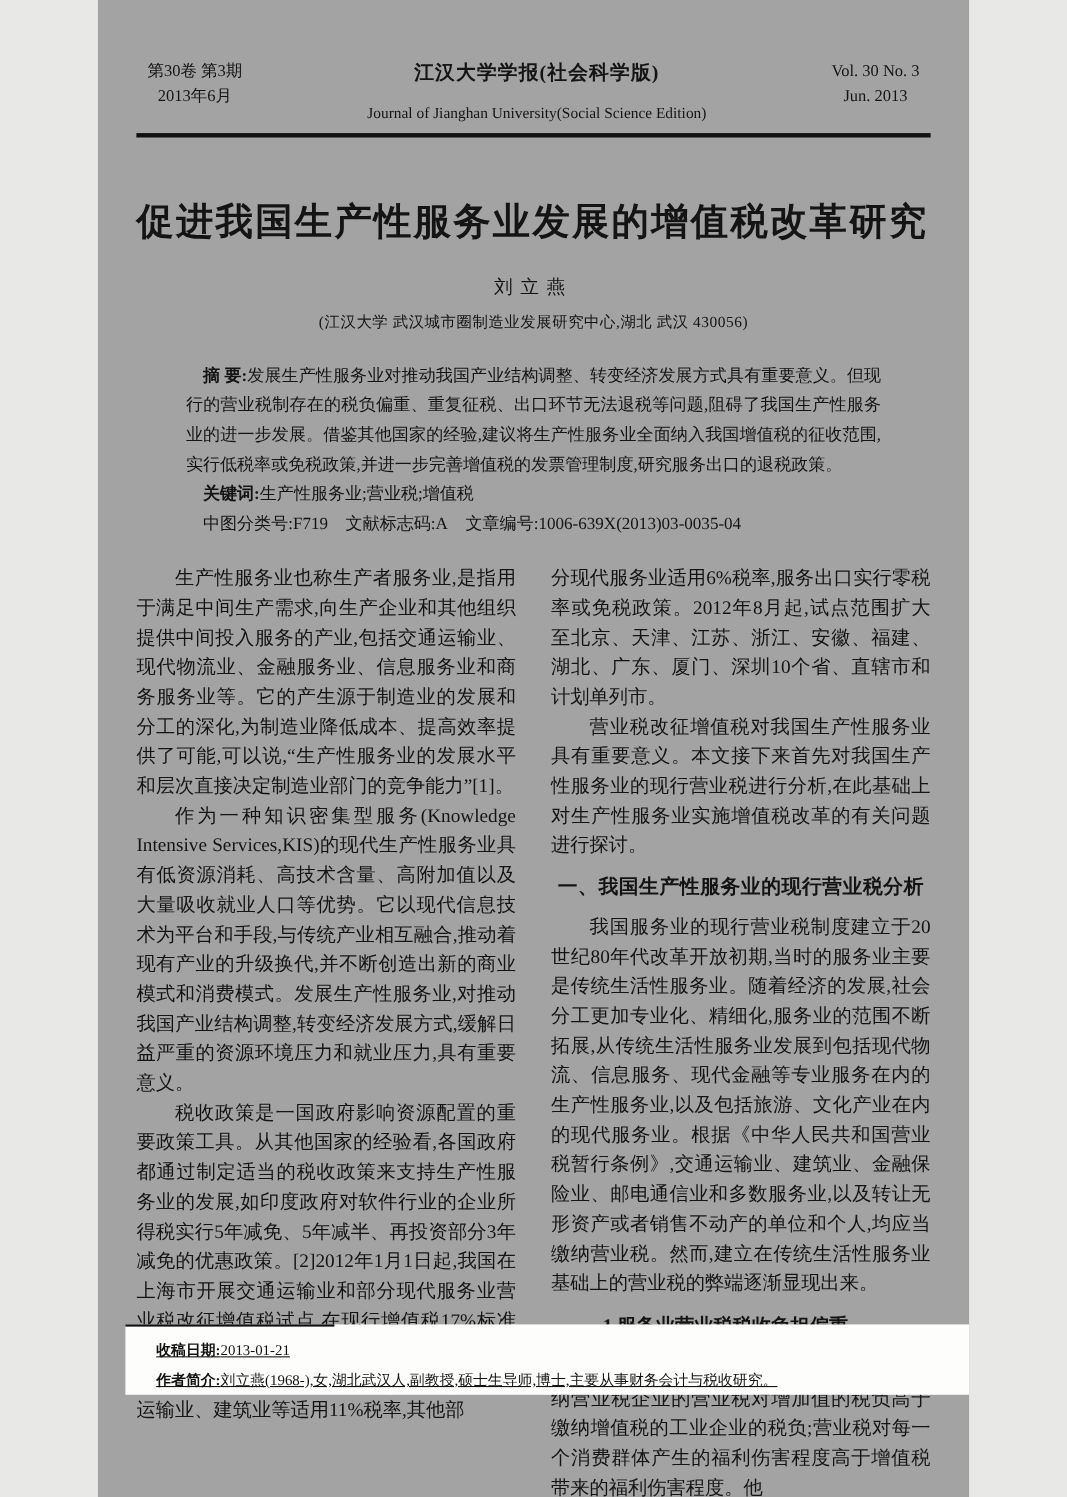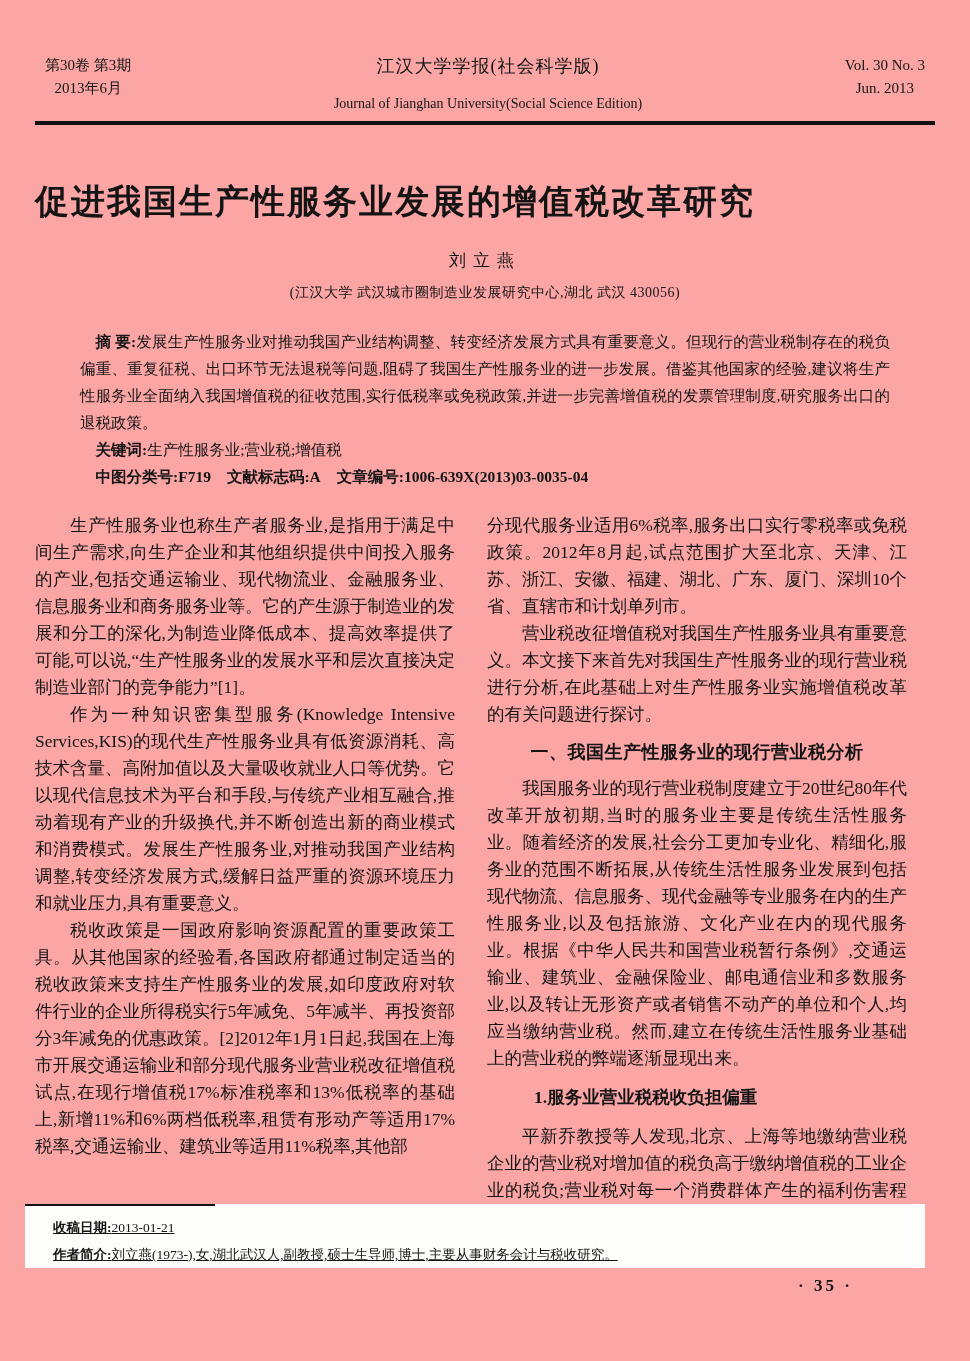--- a/index.html
+++ b/index.html
@@ -1,47 +1,47 @@
 <!DOCTYPE html>
 <html><head>
 <meta charset="utf-8">
 <style>
   html,body { margin:0; padding:0; background:#e8e8e6; }
   .page {
     position:relative;
-    width:970px; height:1361px;
+    width:792px; height:1361px;
     margin:0 auto;
-    background:#fca5a5;
+    background:#a3a3a3;
     color:#141414;
     font-family:"Liberation Serif","DejaVu Serif",serif;
     overflow:hidden;
   }
   .inner { padding:50px 35px 0 35px; }
 
   
   .jheader { display:flex; justify-content:space-between; align-items:flex-start; padding:4px 10px 0 10px; }
   .h-left { font-size:15px; line-height:23px; text-align:center; }
   .h-center { text-align:center; flex:1; }
-  .h-center .jname { font-size:18px; font-weight:400; letter-spacing:1px; }
+  .h-center .jname { font-size:18px; font-weight:700; letter-spacing:1px; }
   .h-center .jname-en { font-size:14px; margin-top:18px; }
   .h-right { font-size:15px; line-height:23px; text-align:center; }
   .rule { height:4px; background:#101010; margin-top:9px; }
 
   
   .title { text-align:left; font-size:34px; font-weight:700; letter-spacing:2px; margin:54px 0 0 0; }
   .author { text-align:center; font-size:17px; letter-spacing:7px; margin-top:24px; }
   .affiliation { text-align:center; font-size:14px; margin-top:12px; letter-spacing:0.5px; }
 
   
   .abs-block { margin:26px 45px 0 45px; font-size:15.5px; line-height:27px; text-align:justify; }
   .abs-block p { margin:0; }
   .abs-block .lab { font-weight:700; }
   .abs-p  { text-indent:1em; }
   .kw-p   { text-indent:1em; }
-  .clc-p  { text-indent:1em; font-weight:700; }
+  .clc-p  { text-indent:1em; font-weight:400; }
   .clc-p .gap { display:inline-block; width:16px; }
 
   
   .columns { display:flex; gap:32px; margin-top:22px; }
   .col { width:420px; font-size:17.5px; line-height:27px; text-align:justify; }
   .col p { margin:0; }
   .col p.indent { text-indent:2em; }
   .sec-h { font-size:18px; font-weight:700; text-align:center; margin:11px 0 9px 0; letter-spacing:0.5px; }
   .sub-h { font-size:17.5px; font-weight:700; text-indent:2em; margin:12px; line-height:27px; }
 
@@ -99,17 +99,17 @@
         <h3 class="sub-h">1.服务业营业税税收负担偏重</h3>
         <p class="indent">平新乔教授等人发现,北京、上海等地缴纳营业税企业的营业税对增加值的税负高于缴纳增值税的工业企业的税负;营业税对每一个消费群体产生的福利伤害程度高于增值税带来的福利伤害程度。他</p>
       </div>
     </div>
 
   </div>
 
   <div class="footer">
     <div class="fn-rule"></div>
     <p class="fn"><span class="lab">收稿日期:</span><span>2013-01-21</span></p>
-    <p class="fn"><span class="lab">作者简介:</span><span>刘立燕(1973-),女,湖北武汉人,副教授,硕士生导师,博士,主要从事财务会计与税收研究。</span></p>
+    <p class="fn"><span class="lab">作者简介:</span><span>刘立燕(1968-),女,湖北武汉人,副教授,硕士生导师,博士,主要从事财务会计与税收研究。</span></p>
   </div>
 
   <div class="pageno">· 35 ·</div>
 </div>
 
 </body></html>

